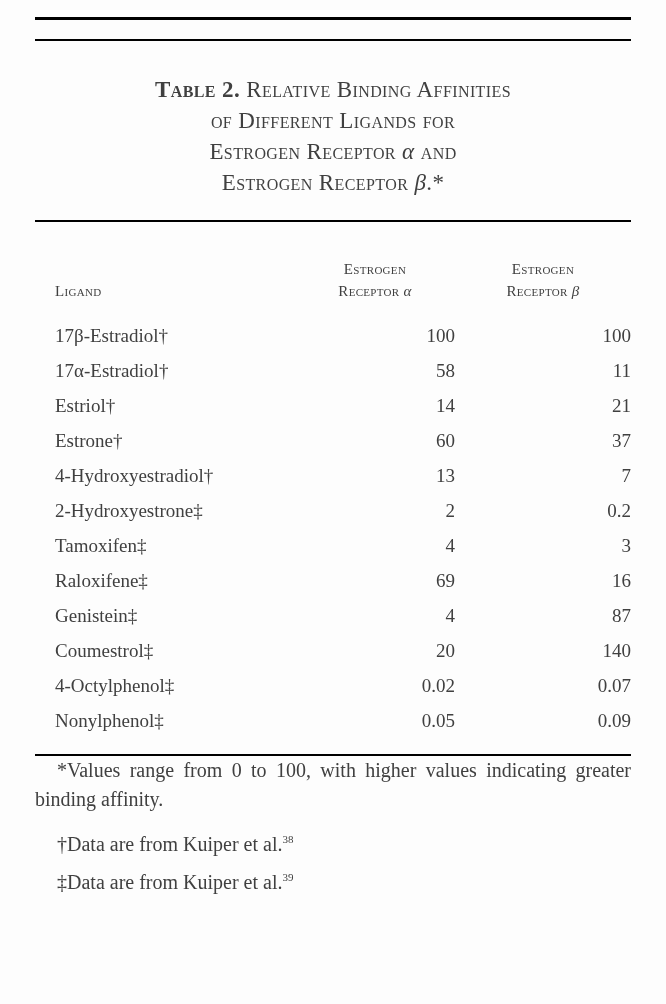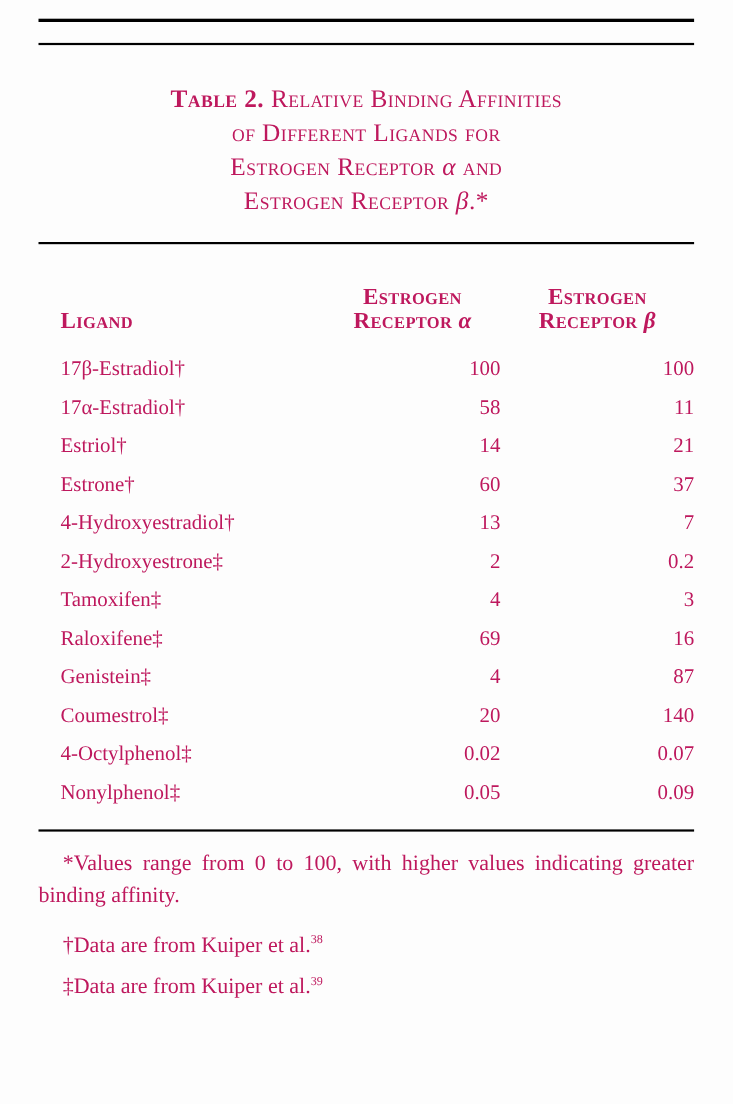--- a/index.html
+++ b/index.html
@@ -6,21 +6,21 @@
   body { background: #ffffff; }
 
   .page {
     position: relative;
     width: 666px;
     height: 1004px;
     box-sizing: border-box;
     padding: 0 35px;
     background: #fdfdfd;
     font-family: "Liberation Serif", serif;
-    color: #be185d;
+    color: #404040;
     overflow: hidden;
   }
 
   .rule { background: #000; width: 100%; }
   .rule-heavy  { height: 3px; margin-top: 17px; }
   .rule-thin   { height: 2px; margin-top: 19px; }
   .rule-mid    { height: 2px; margin-top: 22px; }
   .rule-bottom { height: 2px; margin-top: 16px; }
 
   .title {
@@ -38,41 +38,41 @@
     width: 100%;
     border-collapse: collapse;
     table-layout: fixed;
     margin-top: 30px;
   }
   col.c-ligand { width: 260px; }
   col.c-alpha  { width: 160px; }
   col.c-beta   { width: 176px; }
 
   th {
-    font-weight: bold;
-    font-size: 21px;
+    font-weight: normal;
+    font-size: 15px;
     line-height: 22px;
     vertical-align: bottom;
     padding: 6px 0 16px 0;
     letter-spacing: 0.3px;
   }
   th.col-ligand { text-align: left; padding-left: 20px; }
   th.col-num    { text-align: center; }
 
   td {
     font-size: 19px;
     height: 35px;
     line-height: 35px;
     white-space: nowrap;
     padding: 0;
   }
   td.ligand { text-align: left; padding-left: 20px; }
   td.num    { text-align: right; }
 
-  .footnotes { margin-top: 15px; font-size: 20px; }
+  .footnotes { font-size: 20px; }
   .fn {
     margin: 0 0 9px 0;
     line-height: 29px;
     text-indent: 22px;
   }
   .fn-star { text-align: justify; margin-bottom: 16px; }
   sup { font-size: 11px; line-height: 0; vertical-align: super; }
 </style>
 </head>
 <body>

